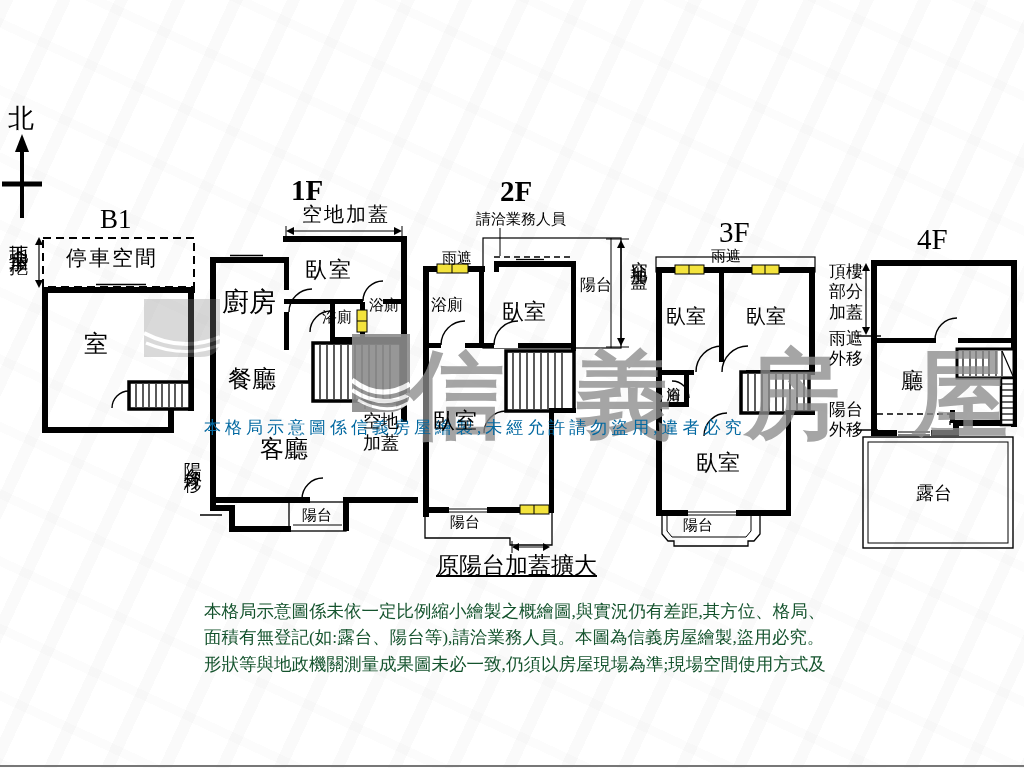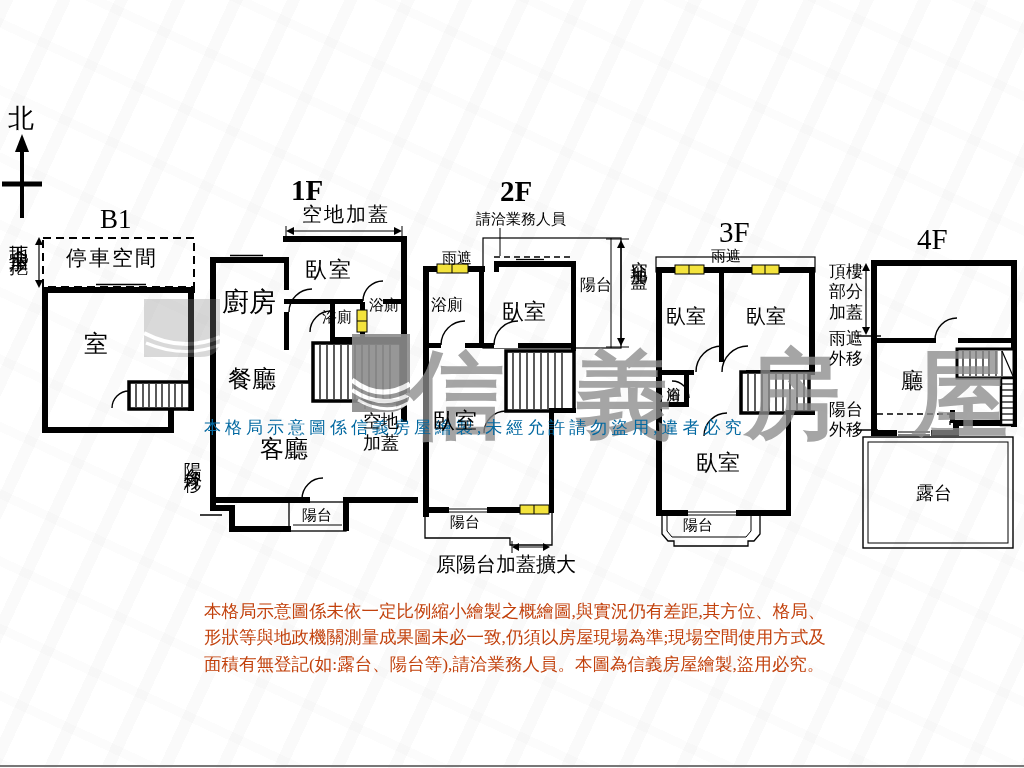--- a/index.html
+++ b/index.html
@@ -13,21 +13,21 @@
   svg{position:absolute;left:0;top:0;}
   .lbl{position:absolute;color:#000;white-space:pre;line-height:1.15;
        font-family:"Liberation Serif","DejaVu Serif",serif;}
   .vert{writing-mode:vertical-rl;text-orientation:upright;}
   .wrap2{white-space:normal;word-break:break-all;line-height:1.2;}
   .wm-brand{position:absolute;left:408px;top:332px;font-size:96px;font-weight:700;
             letter-spacing:72px;color:#8c8c8c;opacity:.78;white-space:pre;}
   .wm-notice{position:absolute;left:204px;top:416px;font-size:17px;letter-spacing:4px;
              color:#0369a1;white-space:pre;}
   .disc{position:absolute;left:204px;top:598px;width:660px;font-size:17.5px;
-        line-height:1.5;color:#c2410c;}
+        line-height:1.5;color:#14532d;}
   .bottomline{position:absolute;left:0;top:765px;width:1024px;height:2px;background:#777;}
 </style>
 </head>
 <body>
 
 <div id="canvas">
   <div class="bgpattern"></div>
 
   <svg width="1024" height="768" viewBox="0 0 1024 768">
 
@@ -320,37 +320,37 @@
 
   <div class="lbl" style="left:500px;top:175px;font-size:29px;font-weight:bold;">2F</div>
   <div class="lbl" style="left:476px;top:211px;font-size:15px;">請洽業務人員</div>
   <div class="lbl" style="left:442px;top:250px;font-size:15px;">雨遮</div>
   <div class="lbl" style="left:431px;top:296px;font-size:16px;">浴廁</div>
   <div class="lbl" style="left:502px;top:299px;font-size:22px;">臥室</div>
   <div class="lbl" style="left:580px;top:276px;font-size:16px;">陽台</div>
   <div class="lbl vert" style="left:629px;top:247px;font-size:17px;letter-spacing:4px;">空地加蓋</div>
   <div class="lbl" style="left:433px;top:408px;font-size:22px;">臥室</div>
   <div class="lbl" style="left:450px;top:514px;font-size:15px;">陽台</div>
-  <div class="lbl" style="left:436px;top:553px;font-size:20px;">原陽台加蓋擴大</div>
+  <div class="lbl" style="left:436px;top:553px;font-size:23px;text-decoration:underline;">原陽台加蓋擴大</div>
 
   <div class="lbl" style="left:719px;top:216px;font-size:29px;">3F</div>
   <div class="lbl" style="left:711px;top:248px;font-size:15px;">雨遮</div>
   <div class="lbl" style="left:666px;top:305px;font-size:20px;">臥室</div>
   <div class="lbl" style="left:746px;top:305px;font-size:20px;">臥室</div>
   <div class="lbl vert" style="left:665px;top:376px;font-size:14px;">浴廁</div>
   <div class="lbl" style="left:696px;top:450px;font-size:22px;">臥室</div>
   <div class="lbl" style="left:683px;top:517px;font-size:15px;">陽台</div>
 
   <div class="lbl" style="left:917px;top:223px;font-size:29px;">4F</div>
   <div class="lbl wrap2" style="left:829px;top:262px;width:38px;font-size:17px;">頂樓部分加蓋</div>
   <div class="lbl wrap2" style="left:829px;top:329px;width:38px;font-size:17px;">雨遮外移</div>
   <div class="lbl wrap2" style="left:829px;top:400px;width:38px;font-size:17px;">陽台外移</div>
   <div class="lbl" style="left:901px;top:368px;font-size:22px;">廳</div>
   <div class="lbl" style="left:916px;top:483px;font-size:18px;">露台</div>
 
   <div class="disc">
     <div>本格局示意圖係未依一定比例縮小繪製之概繪圖,與實況仍有差距,其方位、格局、</div>
+    <div>面積有無登記(如:露台、陽台等),請洽業務人員。本圖為信義房屋繪製,盜用必究。</div>
     <div>形狀等與地政機關測量成果圖未必一致,仍須以房屋現場為準;現場空間使用方式及</div>
-    <div>面積有無登記(如:露台、陽台等),請洽業務人員。本圖為信義房屋繪製,盜用必究。</div>
   </div>
 
   <div class="bottomline"></div>
 </div>
 
 </body></html>

